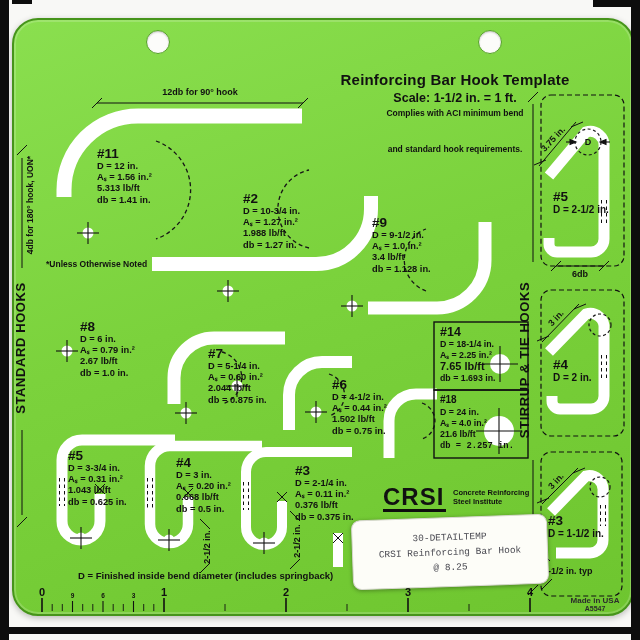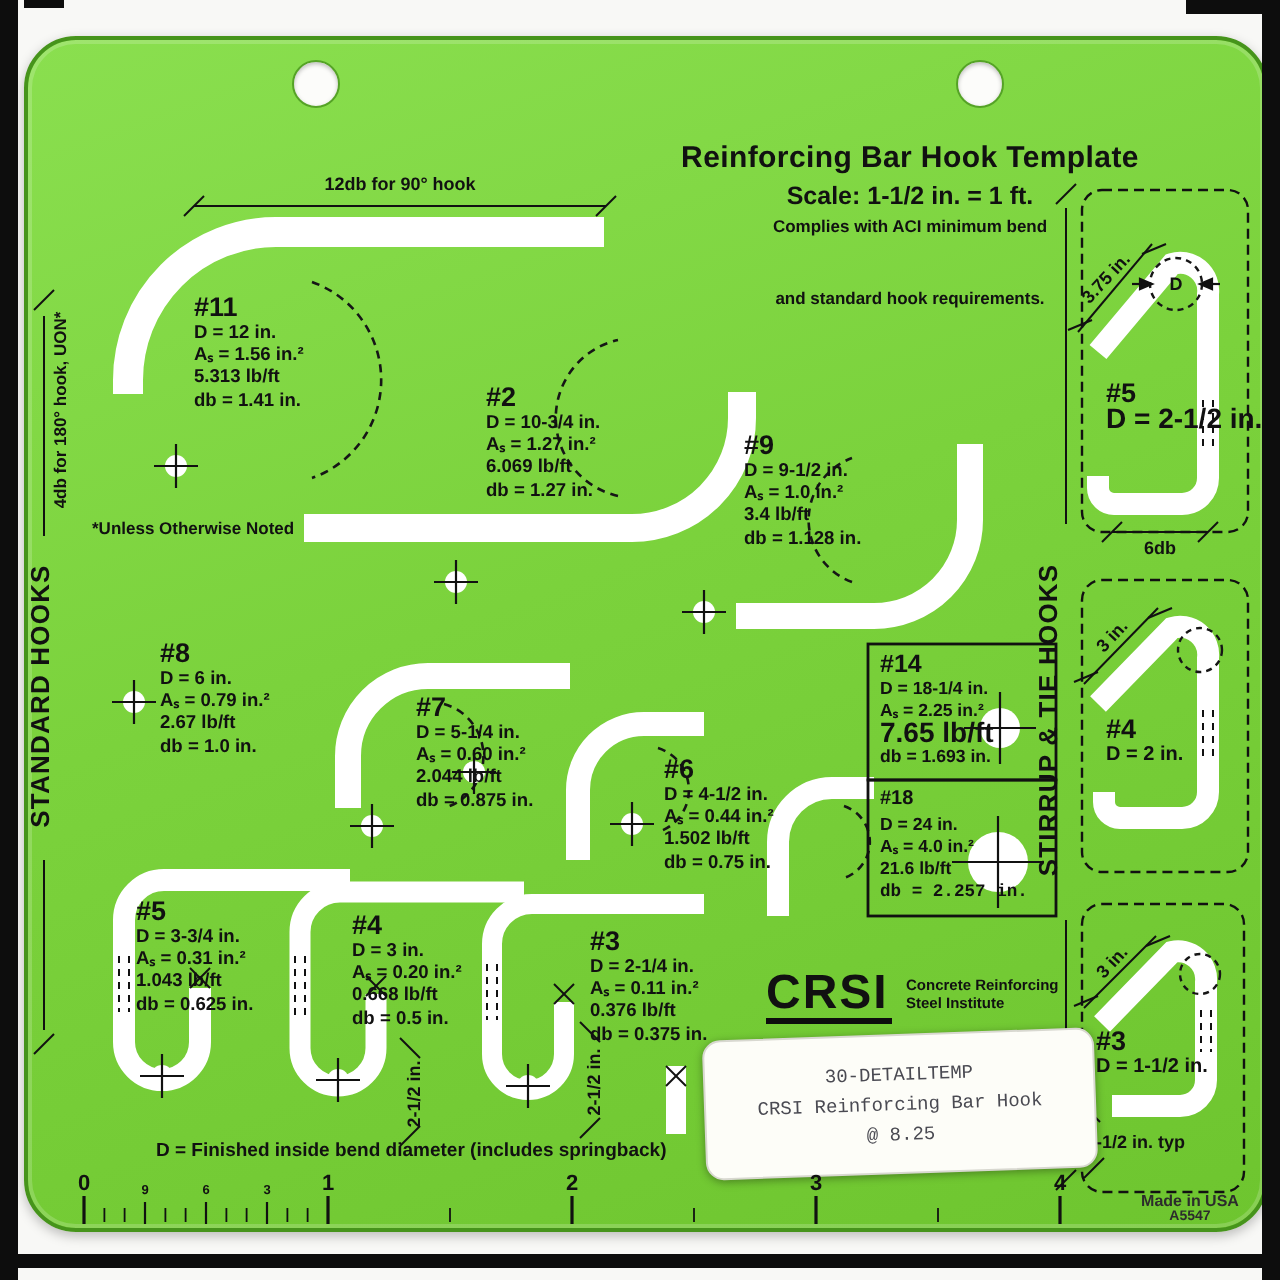--- a/index.html
+++ b/index.html
@@ -241,21 +241,21 @@
   <div class="hk-label">#11</div>
   <div class="hk-line">D = 12 in.</div>
   <div class="hk-line">Aₛ = 1.56 in.²</div>
   <div class="hk-line">5.313 lb/ft</div>
   <div class="hk-line">db = 1.41 in.</div>
 </div>
 <div class="hk" style="left:243px;top:192px;">
   <div class="hk-label">#2</div>
   <div class="hk-line">D = 10-3/4 in.</div>
   <div class="hk-line">Aₛ = 1.27 in.²</div>
-  <div class="hk-line">6.069 lb/ft</div>
+  <div class="hk-line">1.988 lb/ft</div>
   <div class="hk-line">db = 1.27 in.</div>
 </div>
 <div class="hk" style="left:372px;top:216px;">
   <div class="hk-label">#9</div>
   <div class="hk-line">D = 9-1/2 in.</div>
   <div class="hk-line">Aₛ = 1.0 in.²</div>
   <div class="hk-line">3.4 lb/ft</div>
   <div class="hk-line">db = 1.128 in.</div>
 </div>
 <div class="hk" style="left:80px;top:320px;">
@@ -297,34 +297,34 @@
   <div class="hk-label">#3</div>
   <div class="hk-line">D = 2-1/4 in.</div>
   <div class="hk-line">Aₛ = 0.11 in.²</div>
   <div class="hk-line">0.376 lb/ft</div>
   <div class="hk-line">db = 0.375 in.</div>
 </div>
 <div class="hk" style="left:440px;top:325px;">
   <div class="hk-label" style="font-size:12.5px;">#14</div>
   <div class="hk-line" style="font-size:8.8px;">D = 18-1/4 in.</div>
   <div class="hk-line" style="font-size:8.8px;">Aₛ = 2.25 in.²</div>
-  <div class="hk-line" style="font-size:14px;">7.65 lb/ft</div>
+  <div class="hk-line" style="font-size:11px;">7.65 lb/ft</div>
   <div class="hk-line" style="font-size:8.8px;">db = 1.693 in.</div>
 </div>
 <div class="hk" style="left:440px;top:393px;">
   <div class="hk-label" style="font-size:10px;">#18</div>
   <div class="hk-line" style="font-size:8.8px;">D = 24 in.</div>
   <div class="hk-line" style="font-size:8.8px;">Aₛ = 4.0 in.²</div>
   <div class="hk-line" style="font-size:8.8px;">21.6 lb/ft</div>
   <div class="hk-line" style="font-size:8.8px;font-family:Liberation Mono, monospace;">db = 2.257 in.</div>
 </div>
 
 <div class="hk" style="left:553px;top:190px;">
   <div class="hk-label">#5</div>
-  <div class="hk-line" style="font-size:14px;">D = 2-1/2 in.</div>
+  <div class="hk-line" style="font-size:10px;">D = 2-1/2 in.</div>
 </div>
 <div class="hk" style="left:553px;top:358px;">
   <div class="hk-label">#4</div>
   <div class="hk-line" style="font-size:10px;">D = 2 in.</div>
 </div>
 <div class="hk" style="left:548px;top:514px;">
   <div class="hk-label">#3</div>
   <div class="hk-line" style="font-size:10px;">D = 1-1/2 in.</div>
 </div>
 <div class="dcenter sm" style="left:553px;top:139px;">3.75 in.</div>

